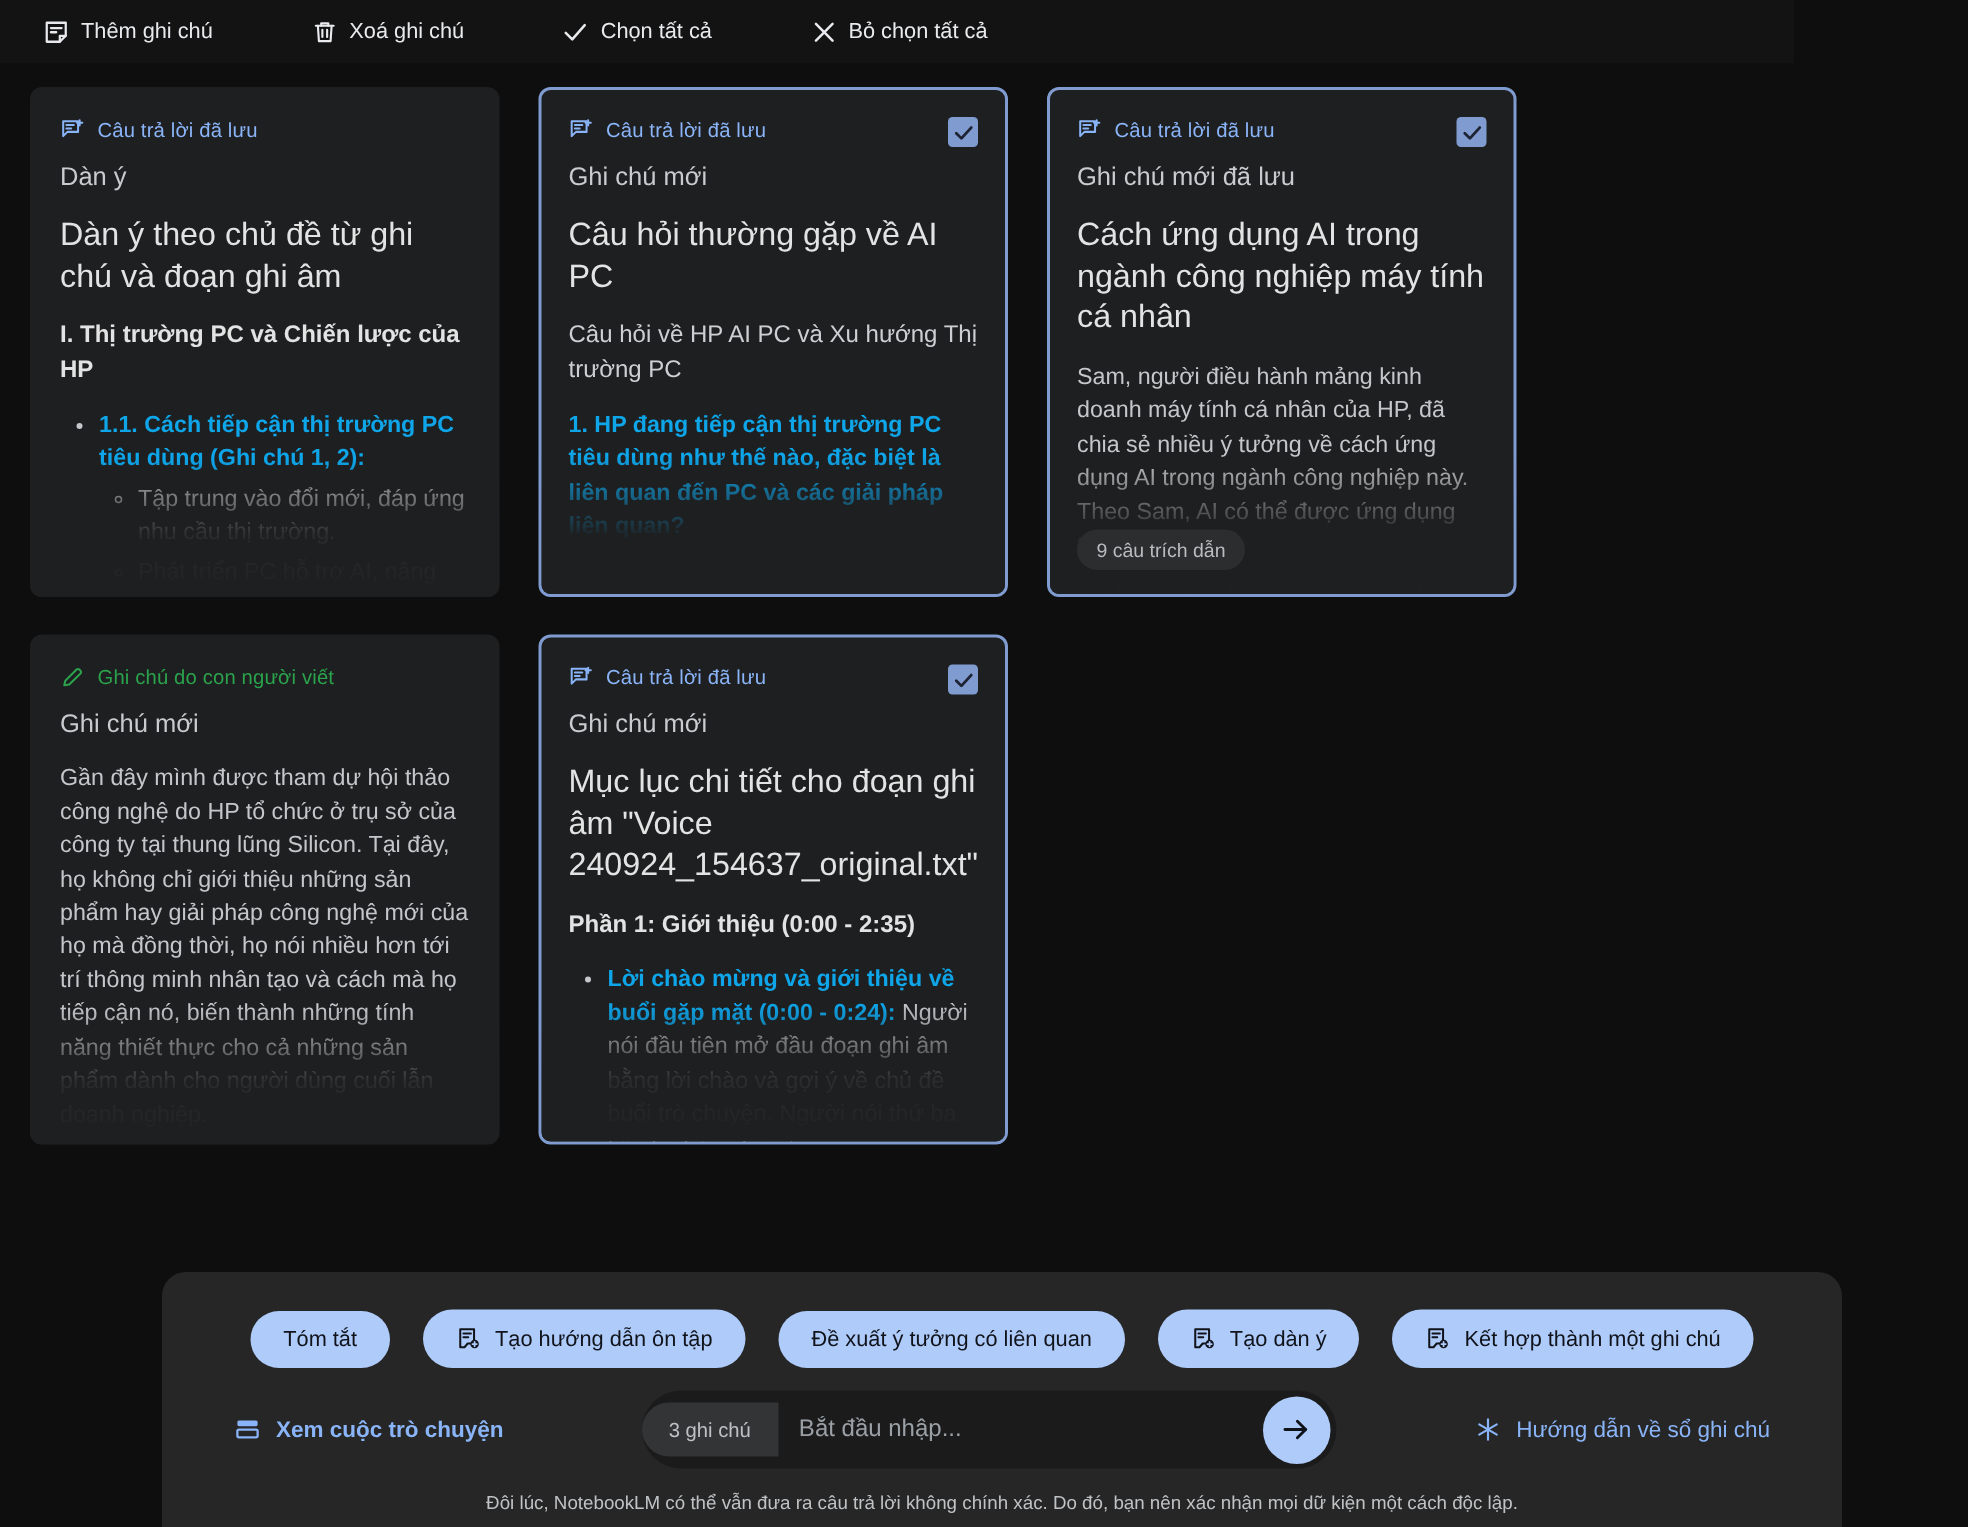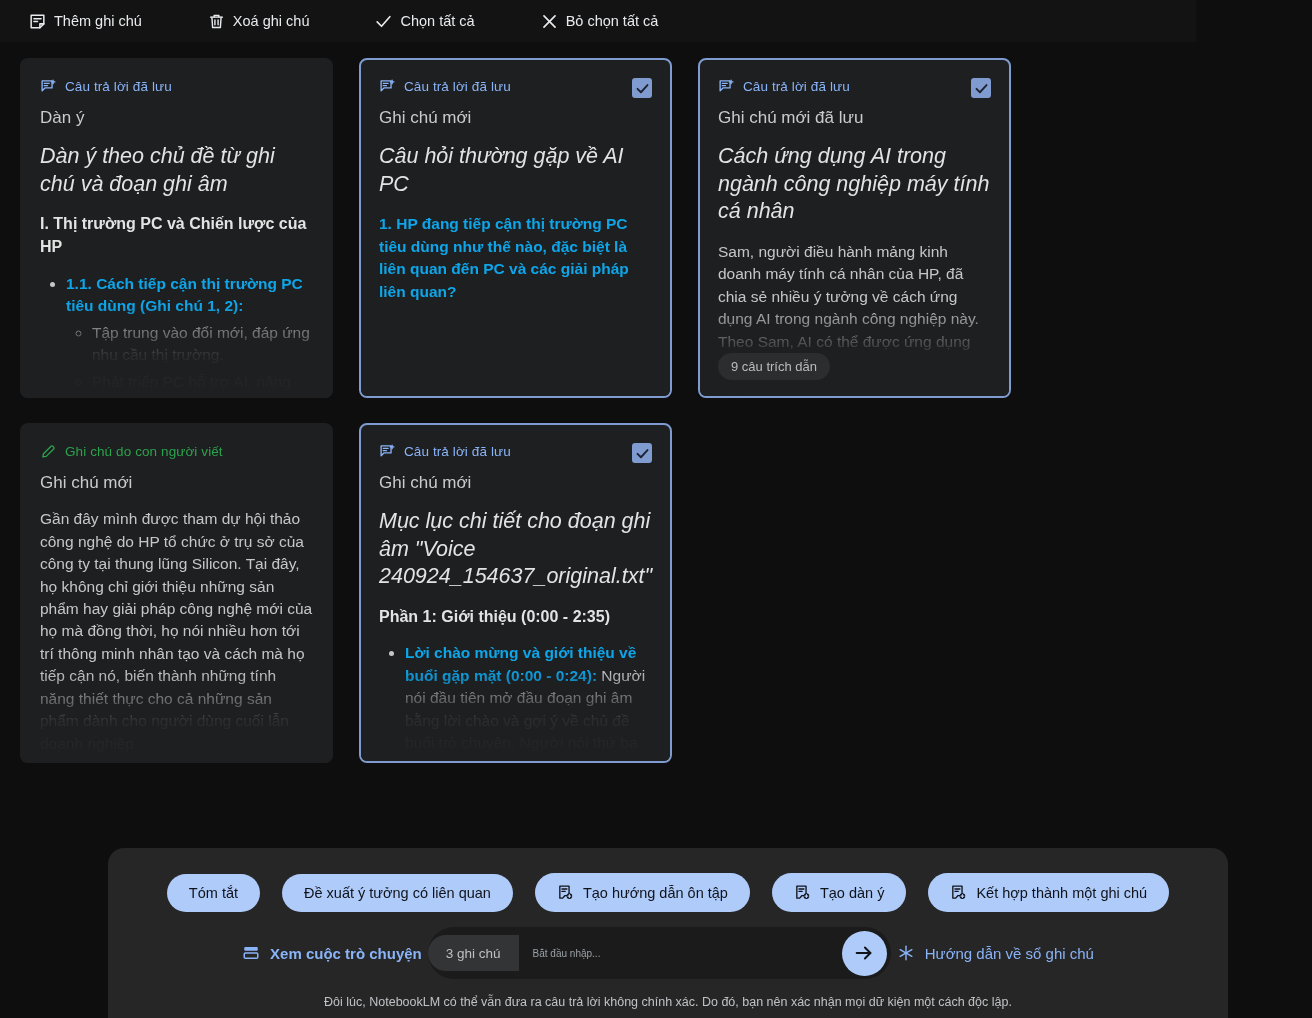--- a/index.html
+++ b/index.html
@@ -72,21 +72,21 @@
     cursor: pointer;
   }
   .chk svg { width: 15px; height: 15px; display: block; }
 
   .card-subtitle {
     font-size: 17px; color: #c9ccce; font-weight: 400;
     margin-bottom: 14px; line-height: 1.3;
   }
   .card-title {
     font-size: 21.5px; color: #e3e3e3; font-weight: 400;
-    line-height: 1.28; margin-bottom: 15px; font-style: italic;
+    line-height: 1.28; margin-bottom: 15px;
   }
   .card-lead {
     font-size: 16px; color: #cdd0d2; line-height: 1.42; margin-bottom: 14px;
   }
   .card-lead.bold { font-weight: 700; color: #e3e3e3; }
   .card-body { font-size: 15.5px; color: #c4c7c9; line-height: 1.45; }
   .card-body b { color: #0ea5e9; font-weight: 700; }
   .card-body p { margin-bottom: 10px; }
   ul.lvl1 { list-style: disc; margin: 0 0 6px 26px; }
   ul.lvl2 { list-style: circle; margin: 4px 0 0 26px; }
@@ -118,21 +118,21 @@
     font-size: 14.5px; font-weight: 500;
     padding: 11px 22px; border-radius: 22px;
     border: none; cursor: pointer; white-space: nowrap;
     font-family: "Liberation Sans", sans-serif;
   }
   .chip svg { width: 17px; height: 17px; display: block; flex: 0 0 17px; }
 
   .row2 {
     display: flex; align-items: center; width: 100%;
     margin-top: 15px; padding: 0 48px;
-    justify-content: center;
+    justify-content: space-between;
   }
   .link-btn {
     display: flex; align-items: center; gap: 10px;
     color: #8ab4f8; font-size: 15px; font-weight: 700;
     background: none; border: none; cursor: pointer; white-space: nowrap;
     font-family: "Liberation Sans", sans-serif;
   }
   .link-btn svg { width: 18px; height: 18px; display: block; flex: 0 0 18px; }
   .link-btn.guide { font-weight: 500; }
 
@@ -142,21 +142,21 @@
     height: 52px; width: 463px; margin: 0 6px;
     position: relative; overflow: visible;
   }
   .notecount {
     background: #333436; color: #bdc1c4; font-size: 13.5px;
     height: 36px; display: flex; align-items: center;
     padding: 0 18px; border-radius: 26px 0 0 26px; white-space: nowrap;
   }
   .composer input {
     flex: 1; background: transparent; border: none; outline: none;
-    color: #e3e3e3; font-size: 10px; padding: 0 14px;
+    color: #e3e3e3; font-size: 16px; padding: 0 14px;
     font-family: "Liberation Sans", sans-serif;
   }
   .composer input::placeholder { color: #9aa0a6; }
   .sendbtn {
     width: 45px; height: 45px; border-radius: 50%;
     background: #aecbfa; border: none; cursor: pointer;
     display: flex; align-items: center; justify-content: center;
     margin-right: 4px;
   }
   .sendbtn svg { width: 22px; height: 22px; display: block; }
@@ -258,20 +258,21 @@
       </span>
       <span class="hdr-txt">Câu trả lời đã lưu</span>
     </div>
     <div class="chk">
       <svg viewBox="0 0 24 24" fill="none" stroke="#1e2333" stroke-width="3" stroke-linecap="round" stroke-linejoin="round">
           <polyline points="4,12.5 9.5,18 20,6.5"></polyline>
         </svg>
     </div>
     <div class="card-subtitle">Ghi chú mới</div>
     <div class="card-title">Câu hỏi thường gặp về AI PC</div>
+    <div class="card-lead">Câu hỏi về HP AI PC và Xu hướng Thị trường PC</div>
     <div class="card-body">
       <p><b>1. HP đang tiếp cận thị trường PC tiêu dùng như thế nào, đặc biệt là liên quan đến PC và các giải pháp liên quan?</b></p>
     </div>
     <div class="card-fade"></div>
   </div>
 
   <div class="card selected">
     <div class="card-hdr hdr-ai">
       <span class="hdr-ico">
         <svg viewBox="0 0 24 24" width="17" height="17" stroke-width="1.9" stroke-linecap="round" stroke-linejoin="round">
@@ -349,33 +350,33 @@
   </div>
 </div>
 
 <div class="bottom">
 
   <div class="chips">
     <button class="chip">
       <span>Tóm tắt</span>
     </button>
     <button class="chip">
-      <span>Đề xuất ý tưởng có liên quan</span>
-    </button>
-    <button class="chip">
       <span>
         <svg viewBox="0 0 24 24" fill="none" stroke="#10131a" stroke-width="1.9" stroke-linecap="round" stroke-linejoin="round">
           <path d="M4 3h13v13.5h-6l-3 3.5H4z"></path>
             <line x1="7" y1="7" x2="14" y2="7"></line>
             <line x1="7" y1="10.5" x2="11.5" y2="10.5"></line>
           <circle cx="17.5" cy="17" r="4" fill="#10131a" stroke="none"></circle>
           <path d="M17.5 15v4M15.5 17h4" stroke="#aecbfa" stroke-width="1.7"></path>
         </svg>
       </span>
       <span>Tạo hướng dẫn ôn tập</span>
+    </button>
+    <button class="chip">
+      <span>Đề xuất ý tưởng có liên quan</span>
     </button>
     <button class="chip">
       <span>
         <svg viewBox="0 0 24 24" fill="none" stroke="#10131a" stroke-width="1.9" stroke-linecap="round" stroke-linejoin="round">
           <path d="M4 3h13v13.5h-6l-3 3.5H4z"></path>
             <line x1="7" y1="7" x2="14" y2="7"></line>
             <line x1="7" y1="10.5" x2="11.5" y2="10.5"></line>
           <circle cx="17.5" cy="17" r="4" fill="#10131a" stroke="none"></circle>
           <path d="M17.5 15v4M15.5 17h4" stroke="#aecbfa" stroke-width="1.7"></path>
         </svg>

